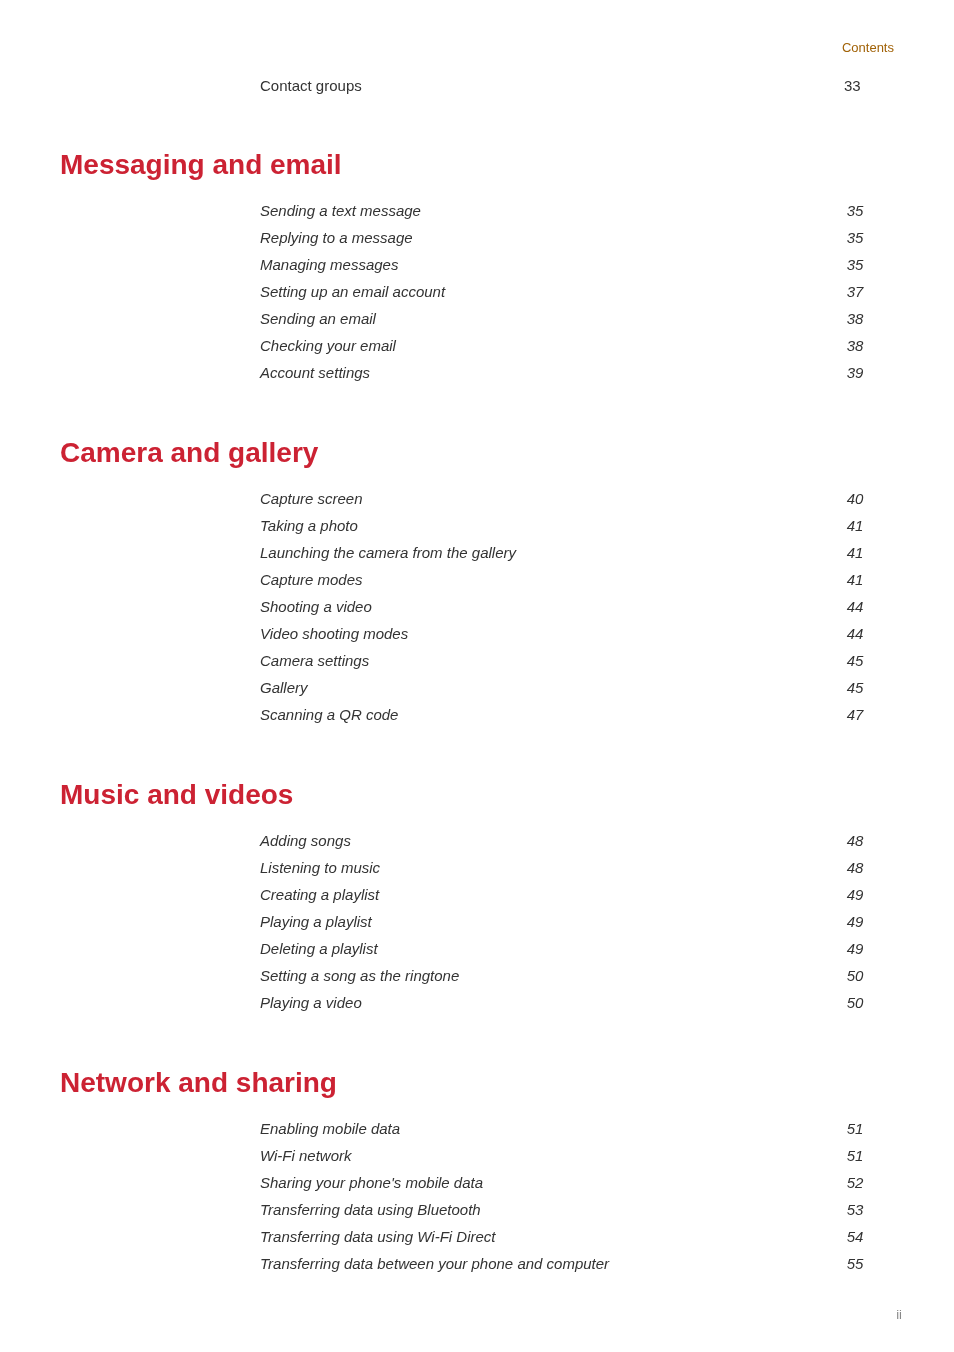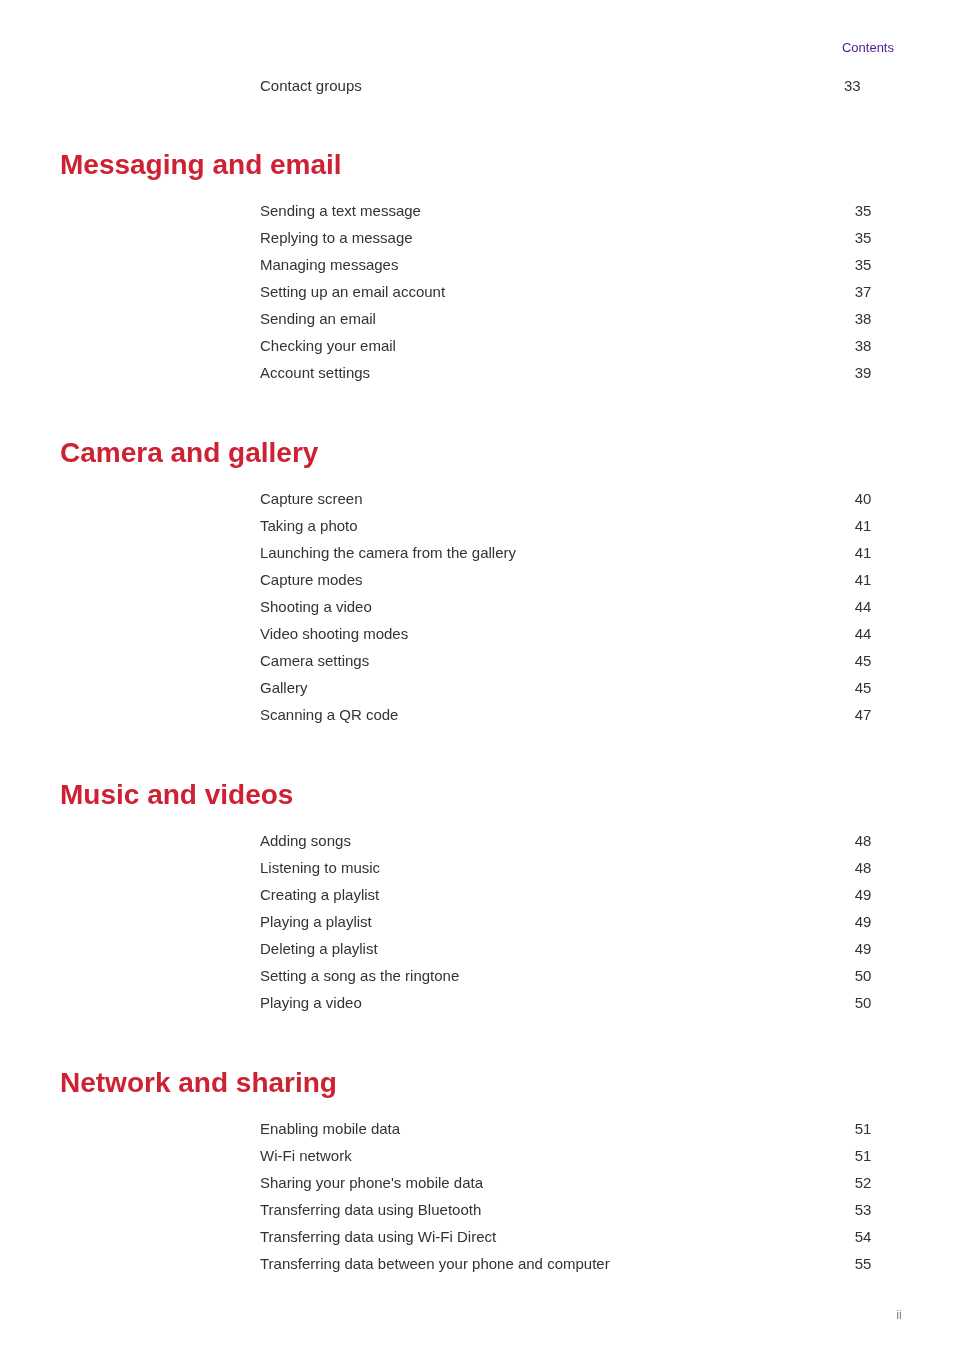--- a/index.html
+++ b/index.html
@@ -14,21 +14,21 @@
       width: 954px;
       min-height: 1352px;
       position: relative;
       padding: 40px 60px 60px 60px;
       font-size: 15px;
       color: #222222;
     }
 
     .page-header {
       text-align: right;
-      color: #4c1d95;
+      color: #a16207;
       font-size: 13px;
       margin-bottom: 10px;
       padding-bottom: 8px;
     }
 
     .top-entry {
       display: flex;
       justify-content: space-between;
       align-items: baseline;
       padding: 4px 0;
@@ -51,21 +51,22 @@
     .section-heading {
       font-size: 28px;
       font-weight: bold;
       color: #cc2233;
       margin-top: 51px;
       margin-bottom: 16px;
     }
 
     .toc-entries {
       margin-left: 200px;
-      margin-right: 16px;
+      margin-right: 24px;
+      font-style: italic;
     }
 
     .toc-entry {
       display: flex;
       justify-content: space-between;
       align-items: baseline;
       padding: 5px 0;
     }
 
     .toc-entry .entry-title {

